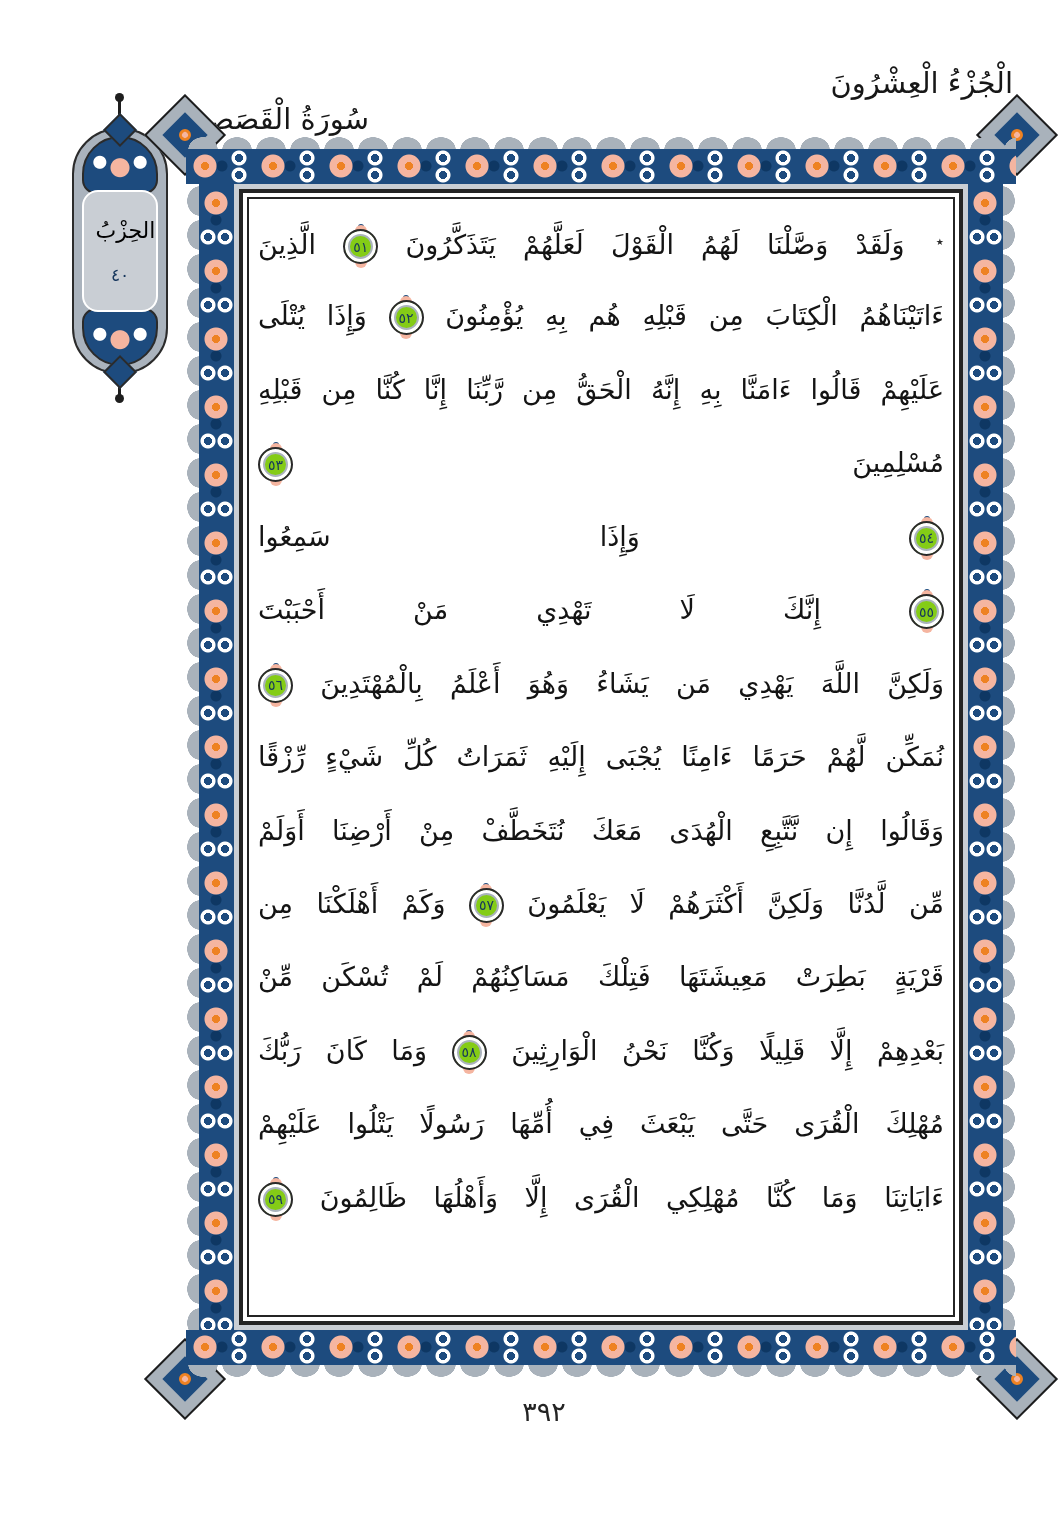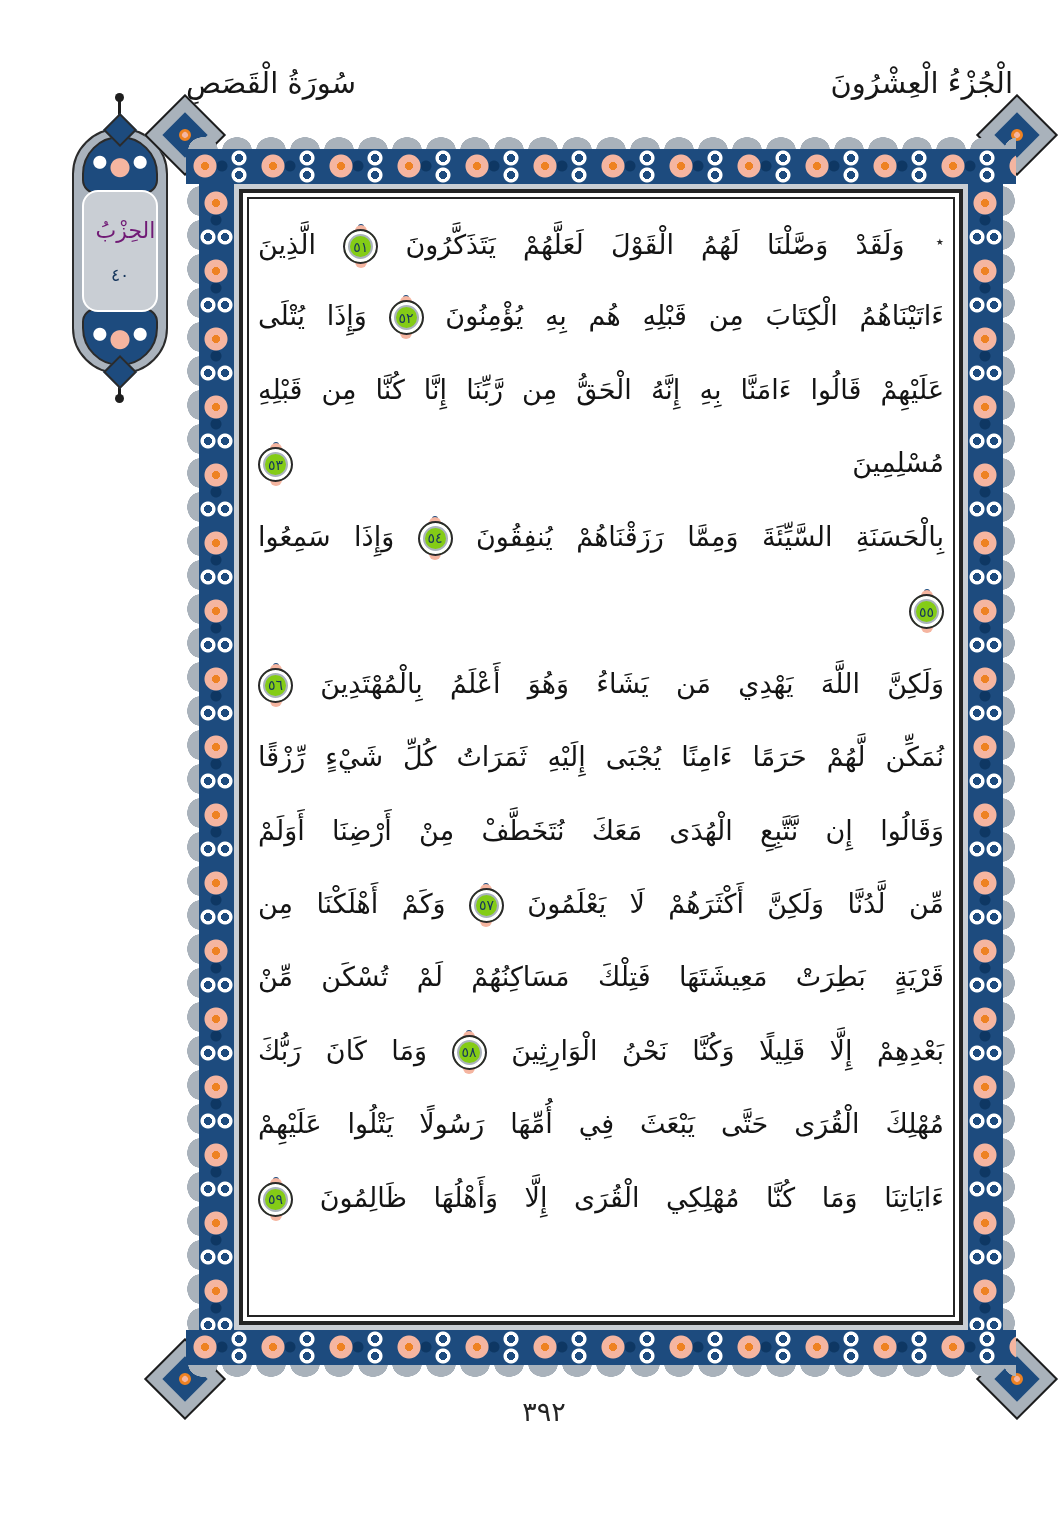--- a/index.html
+++ b/index.html
@@ -4,21 +4,21 @@
 <style>
   * { margin:0; padding:0; box-sizing:border-box; }
   html,body { background:#ffffff; }
   .page {
     position:relative; width:1063px; height:1520px; background:#ffffff;
     font-family:"DejaVu Sans", sans-serif; color:#1c1c1c; overflow:hidden;
   }
 
   
   .hdr { position:absolute; top:66px; font-size:29px; direction:rtl; color:#171717; }
-  .hdr.surah { left:186px; }
+  .hdr.surah { left:199px;margin-top:36px; }
   .hdr.juz   { right:50px; }
 
   
   .hizb-line { position:absolute; left:118px; top:95px; width:3px; height:306px; background:#1e1e1e; }
   .hizb-line::before, .hizb-line::after { content:''; position:absolute; left:-3px; width:9px; height:9px; background:#1e1e1e; border-radius:50%; }
   .hizb-line::before { top:-2px; } .hizb-line::after { bottom:-2px; }
   .hizb-orn {
     position:absolute; left:72px; top:128px; width:96px; height:246px;
     background:#aab3bd; border:2px solid #2b2b2b; border-radius:46px;
   }
@@ -37,21 +37,21 @@
     position:absolute; left:108px; width:24px; height:24px; background:#1d4b7e;
     border:2px solid #2b2b2b; transform:rotate(45deg); z-index:1;
   }
   .hizb-finial-top { top:118px; } .hizb-finial-bottom { top:360px; }
   .hizb-panel {
     position:absolute; left:82px; top:190px; width:76px; height:122px;
     background:#c9ced4; border:2px solid #ffffff; border-radius:16px;
     display:flex; flex-direction:column; align-items:center; justify-content:center;
     gap:10px; direction:rtl; z-index:2;
   }
-  .hizb-label { font-size:22px; color:#701a75;margin-left:11px; }
+  .hizb-label { font-size:22px; color:#000000;margin-left:11px; }
   .hizb-num   { font-size:17px; color:#15365c;margin-top:12px; }
 
   
   .frame { position:absolute; left:186px; top:136px; width:830px; height:1242px; }
 
   .corner { position:absolute; width:58px; height:58px; background:#a9b2bb;
     border:2px solid #1d1d1d; transform:rotate(45deg); z-index:0; }
   .corner::before { content:''; position:absolute; inset:11px; background:#1d4b7e; }
   .corner::after  { content:''; position:absolute; inset:21px; border-radius:50%;
     background:#f5b5a0; border:3px solid #ee8222; }
@@ -172,26 +172,26 @@
         <div class="qline"><span class="rub">٭</span> <span class="qtext">وَلَقَدْ وَصَّلْنَا لَهُمُ الْقَوْلَ لَعَلَّهُمْ يَتَذَكَّرُونَ</span> <span class="vmark">
             <span class="vnum">٥١</span>
           </span> <span class="qtext">الَّذِينَ</span> </div>
         <div class="qline"><span class="qtext">ءَاتَيْنَاهُمُ الْكِتَابَ مِن قَبْلِهِ هُم بِهِ يُؤْمِنُونَ</span> <span class="vmark">
             <span class="vnum">٥٢</span>
           </span> <span class="qtext">وَإِذَا يُتْلَى</span> </div>
         <div class="qline"><span class="qtext">عَلَيْهِمْ قَالُوا ءَامَنَّا بِهِ إِنَّهُ الْحَقُّ مِن رَّبِّنَا إِنَّا كُنَّا مِن قَبْلِهِ</span> </div>
         <div class="qline"><span class="qtext">مُسْلِمِينَ</span> <span class="vmark">
             <span class="vnum">٥٣</span>
           </span>  </div>
-        <div class="qline"><span class="qtext">بِالْحَسَنَةِ السَّيِّئَةَ وَمِمَّا رَزَقْنَاهُمْ يُنفِقُونَ</span> <span class="vmark">
+        <div class="qline"> <span class="vmark">
             <span class="vnum">٥٤</span>
           </span> <span class="qtext">وَإِذَا سَمِعُوا</span> </div>
         <div class="qline"> <span class="vmark">
             <span class="vnum">٥٥</span>
-          </span>  </div>
+          </span> <span class="qtext">إِنَّكَ لَا تَهْدِي مَنْ أَحْبَبْتَ</span> </div>
         <div class="qline"><span class="qtext">وَلَكِنَّ اللَّهَ يَهْدِي مَن يَشَاءُ وَهُوَ أَعْلَمُ بِالْمُهْتَدِينَ</span> <span class="vmark">
             <span class="vnum">٥٦</span>
           </span> </div>
         <div class="qline"><span class="qtext">نُمَكِّن لَّهُمْ حَرَمًا ءَامِنًا يُجْبَى إِلَيْهِ ثَمَرَاتُ كُلِّ شَيْءٍ رِّزْقًا</span> </div>
         <div class="qline"><span class="qtext">وَقَالُوا إِن نَّتَّبِعِ الْهُدَى مَعَكَ نُتَخَطَّفْ مِنْ أَرْضِنَا أَوَلَمْ</span> </div>
         <div class="qline"><span class="qtext">مِّن لَّدُنَّا وَلَكِنَّ أَكْثَرَهُمْ لَا يَعْلَمُونَ</span> <span class="vmark">
             <span class="vnum">٥٧</span>
           </span> <span class="qtext">وَكَمْ أَهْلَكْنَا مِن</span> </div>
         <div class="qline"><span class="qtext">قَرْيَةٍ بَطِرَتْ مَعِيشَتَهَا فَتِلْكَ مَسَاكِنُهُمْ لَمْ تُسْكَن مِّنْ</span> </div>
         <div class="qline"><span class="qtext">بَعْدِهِمْ إِلَّا قَلِيلًا وَكُنَّا نَحْنُ الْوَارِثِينَ</span> <span class="vmark">

